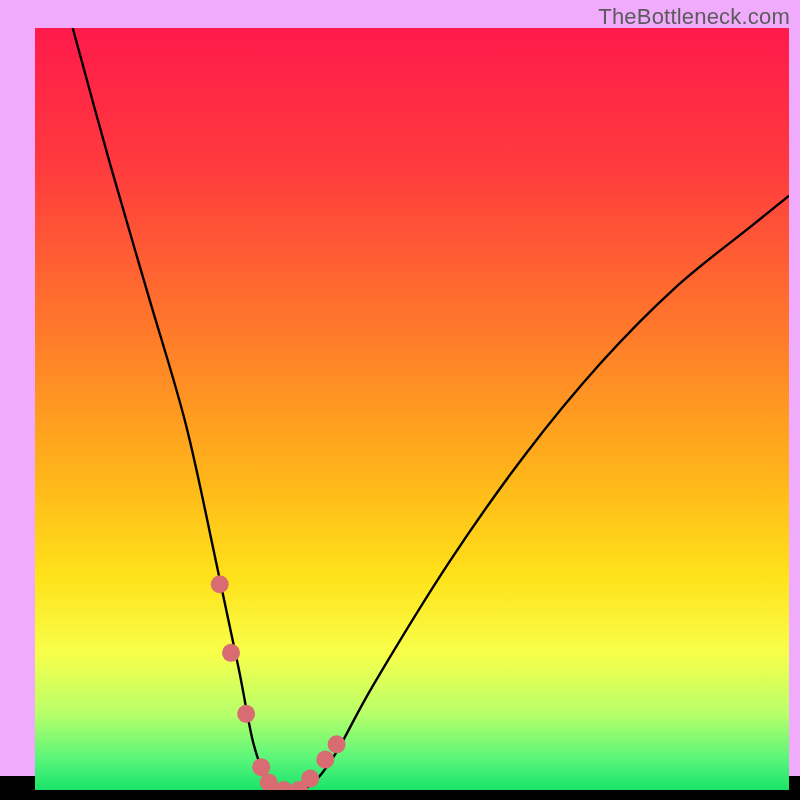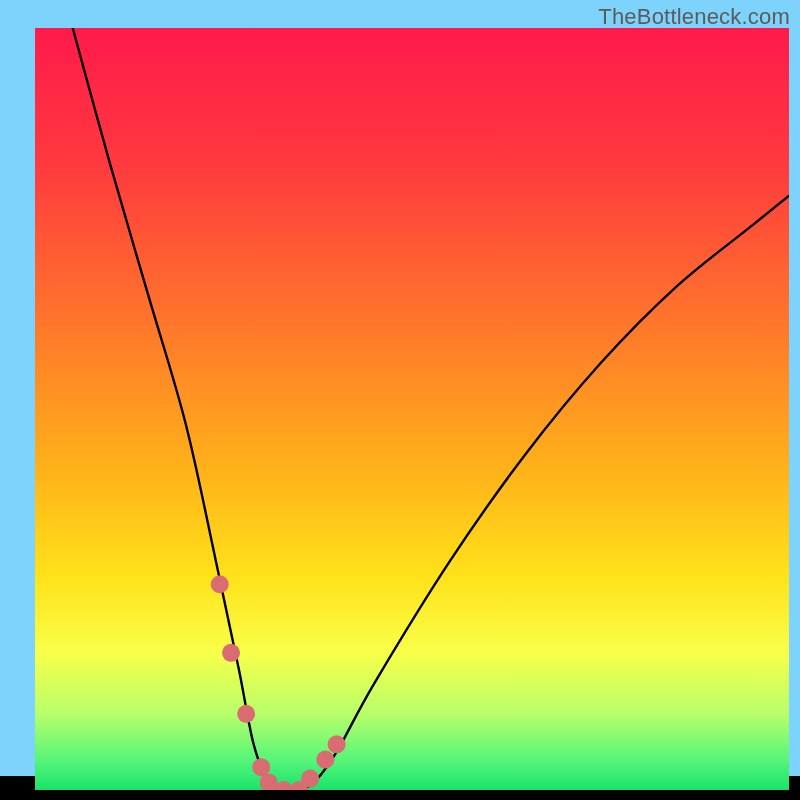--- a/index.html
+++ b/index.html
@@ -8,21 +8,21 @@
     width: 800px;
     height: 800px;
     background: #000;
     font-family: Arial, Helvetica, sans-serif;
     overflow: hidden;
   }
   .container {
     position: relative;
     width: 800px;
     height: 776px;
-    background: #7dd3fc;
+    background: #f0abfc;
   }
   .watermark {
     position: absolute;
     top: 4px;
     right: 10px;
     color: #5b5b5b;
     font-size: 22px;
     font-weight: 500;
     letter-spacing: 0.2px;
     z-index: 5;

